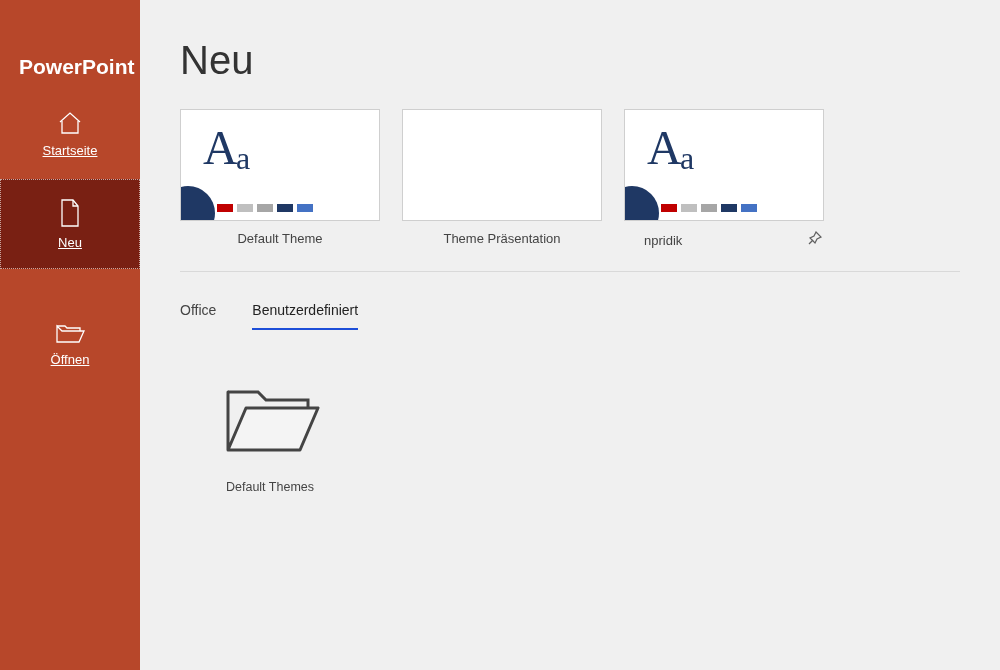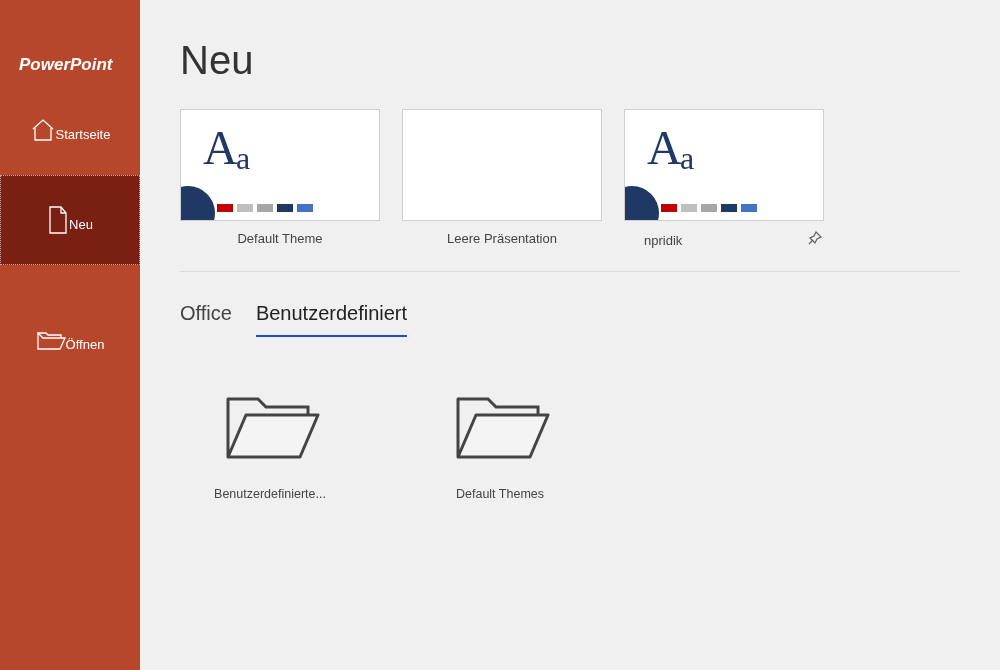--- a/index.html
+++ b/index.html
@@ -13,33 +13,33 @@
   }
   .sidebar {
     width: 140px;
     height: 670px;
     background: #b7472a;
     color: #fff;
     display: flex;
     flex-direction: column;
   }
   .app-name {
-    font-size: 17px;
+    font-size: 21px;
     font-weight: 600;
     padding: 55px 0 10px 19px;
-    font-style: italic;
   }
   .sidebar-item {
     display: flex;
-    flex-direction: row;
+    flex-direction: column;
     align-items: center;
     justify-content: center;
     height: 90px;
     cursor: pointer;
     font-size: 13px;
+    text-decoration: underline;
   }
   .sidebar-item.active {
     background: #792013;
     outline: 1px dotted rgba(255,255,255,0.6);
     outline-offset: -1px;
   }
   .sidebar-item .icon svg { display:block; }
   .sidebar-item .label { margin-top: 8px; }
   .sidebar-spacer { height: 30px; }
 
@@ -102,23 +102,23 @@
     width:54px; height:54px; border-radius:50%;
     background:#1f3864;
   }
   .thumb .swatches {
     position:absolute; left:36px; bottom:8px;
     display:flex; gap:4px;
   }
   .thumb .sw { width:16px; height:8px; }
 
   .tabs {
-    display:flex; gap:24px;
+    display:flex; gap:36px;
     margin-top: 24px;
-    font-size: 20px;
+    font-size: 14px;
     text-align: right;
   }
   .tab { padding: 6px 0 10px 0; cursor:pointer; color:#444; }
   .tab.active {
     border-bottom: 2px solid #1d4ed8;
     color:#222;
   }
 
   .folders-row {
     display:flex; gap:90px;
@@ -186,21 +186,21 @@
         </div>
       </div>
       <div class="caption-row">
         <span class="tcaption">Default Theme</span>
       </div>
     </div>
 
     <div class="template">
       <div class="thumb"></div>
       <div class="caption-row">
-        <span class="tcaption">Leere Präsentation</span>
+        <span class="tcaption">Theme Präsentation</span>
       </div>
     </div>
 
     <div class="template">
       <div class="thumb">
         <div class="quarter"></div>
         <div class="bigA">A</div>
         <div class="smallA">a</div>
         <div class="swatches">
           <div class="sw" style="background:#c00000"></div>
@@ -230,25 +230,16 @@
   </div>
 
   <div class="folders-row">
     <div class="folder-item">
       <span>
         <svg width="100" height="80" viewBox="0 0 100 80">
           <path d="M8 14 H38 L46 22 H88 V30" fill="none" stroke="#444" stroke-width="3"></path>
           <path d="M8 14 V72 H80 L98 30 H26 L8 72 Z" fill="#f4f4f4" stroke="#444" stroke-width="3" stroke-linejoin="round"></path>
         </svg>
       </span>
-      <div class="flabel">Benutzerdefinierte...</div>
-    </div>
-    <div class="folder-item">
-      <span>
-        <svg width="100" height="80" viewBox="0 0 100 80">
-          <path d="M8 14 H38 L46 22 H88 V30" fill="none" stroke="#444" stroke-width="3"></path>
-          <path d="M8 14 V72 H80 L98 30 H26 L8 72 Z" fill="#f4f4f4" stroke="#444" stroke-width="3" stroke-linejoin="round"></path>
-        </svg>
-      </span>
       <div class="flabel">Default Themes</div>
     </div>
   </div>
 </div>
 
 </body></html>

